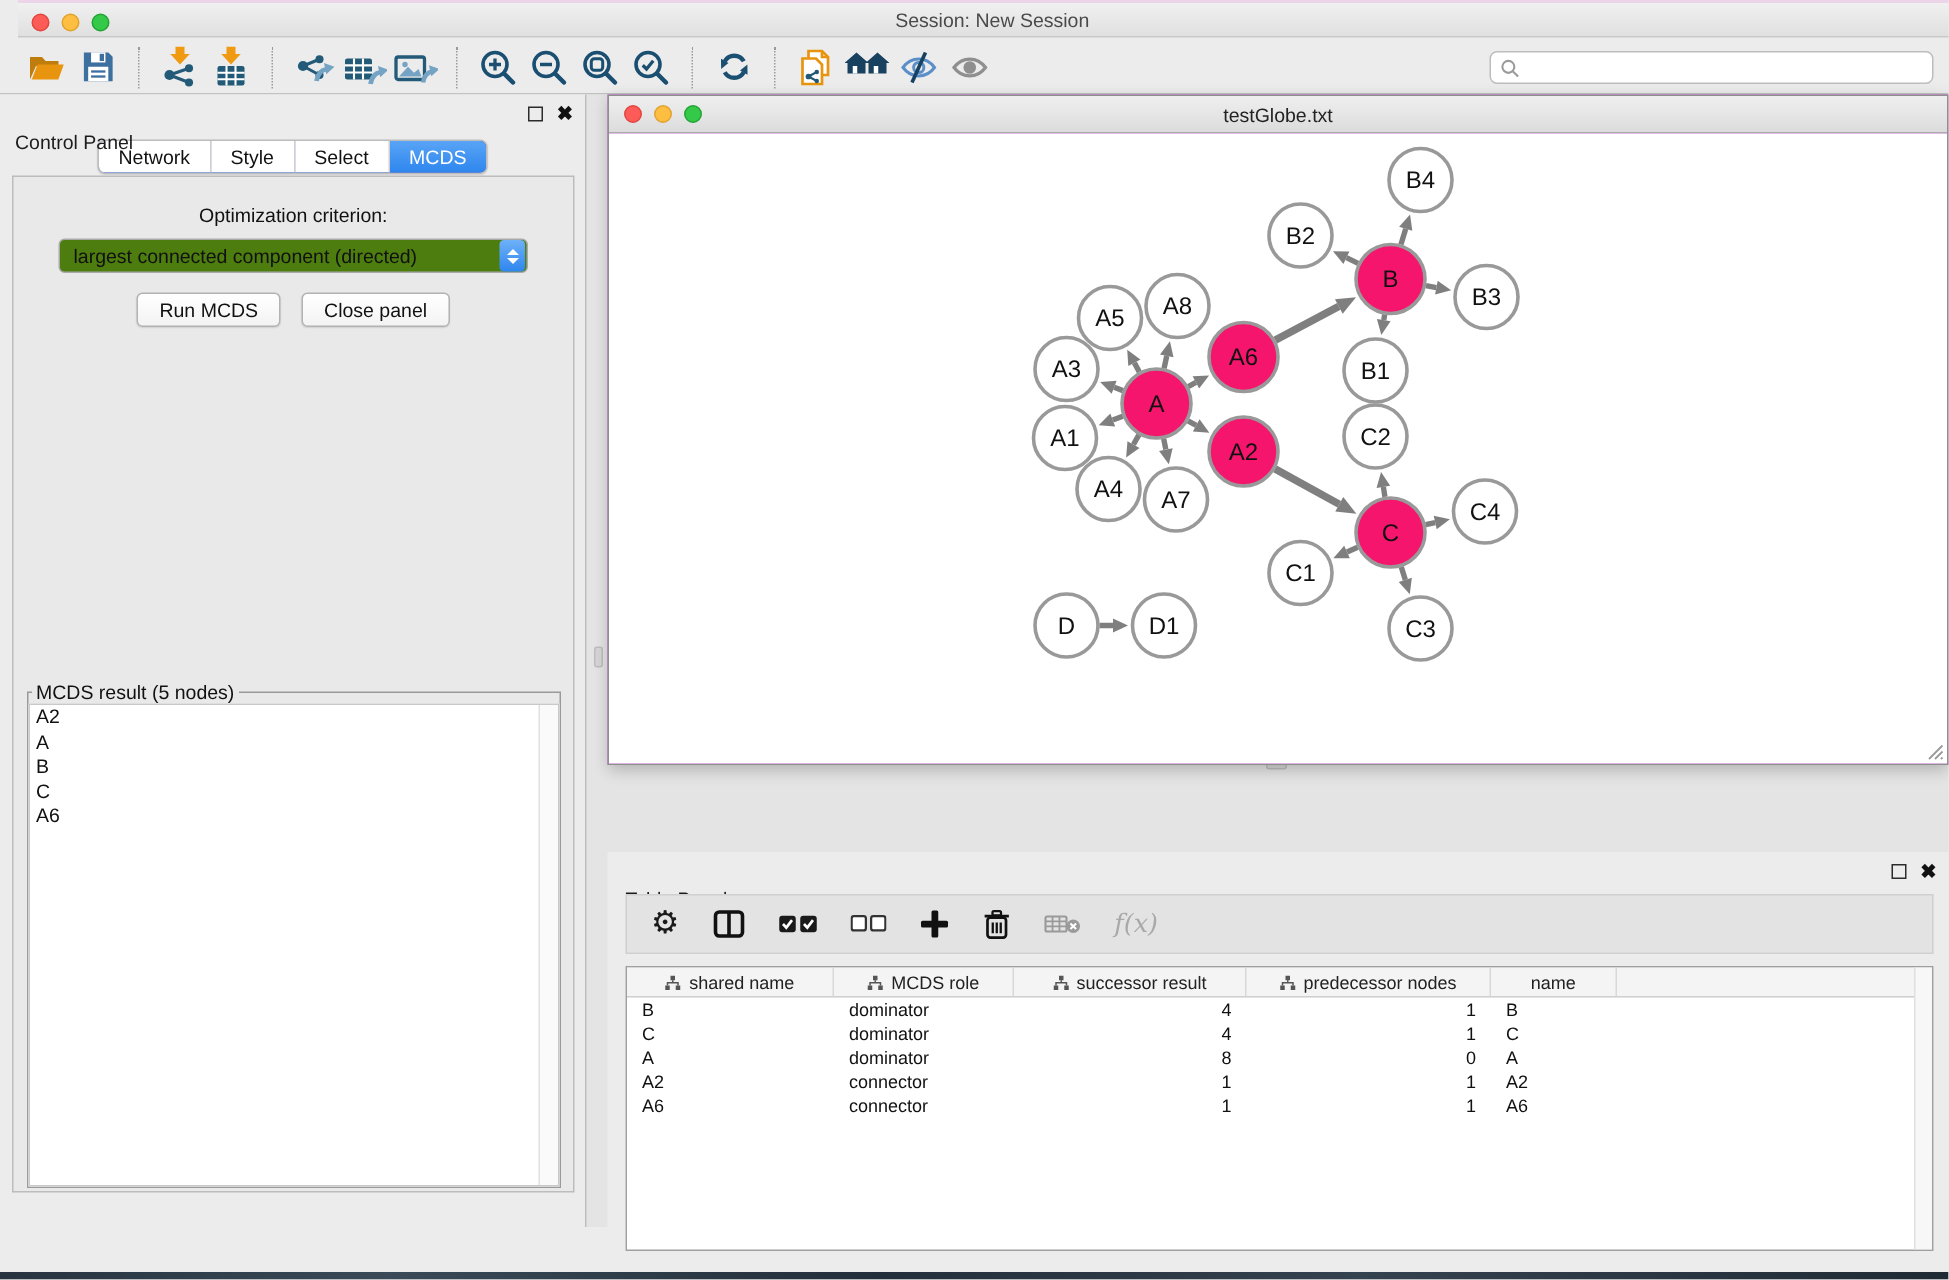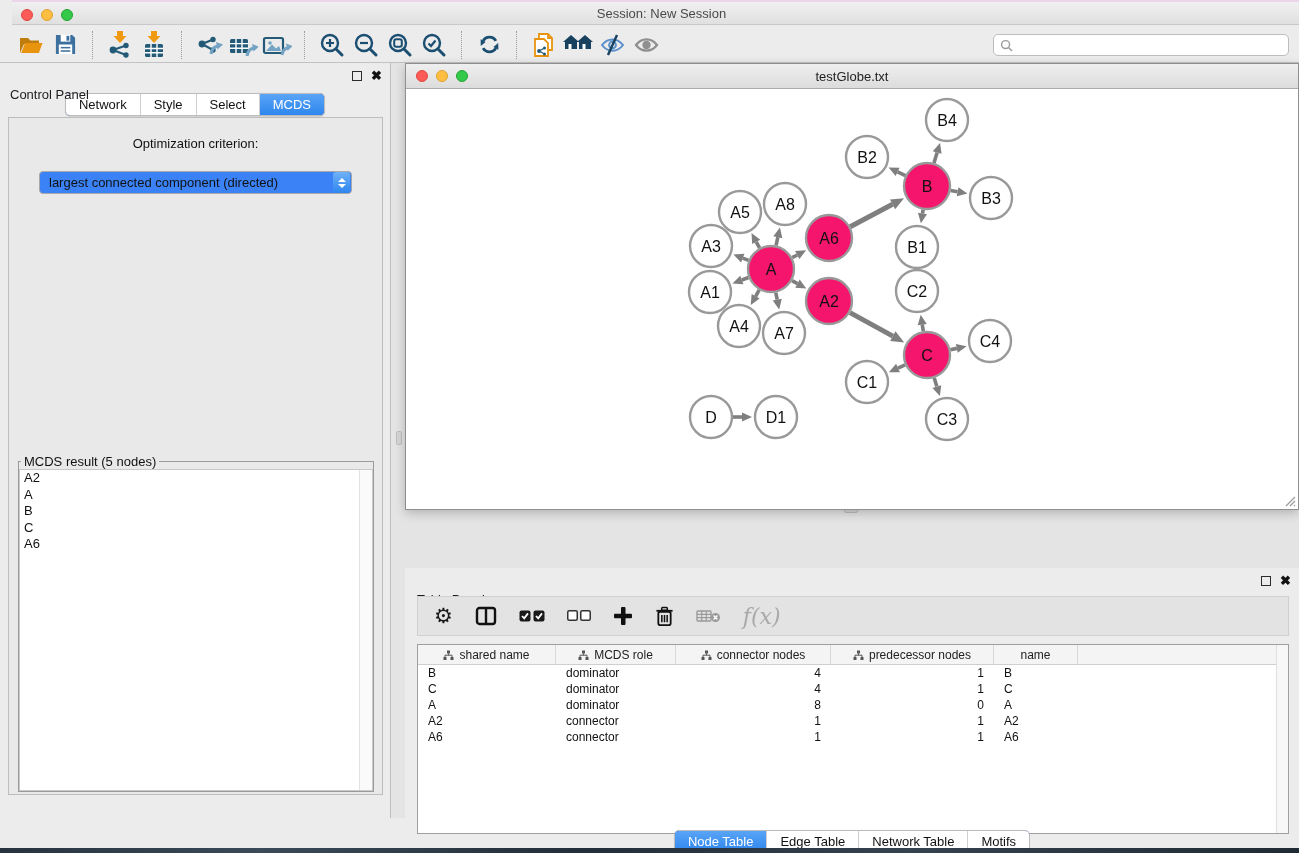--- a/index.html
+++ b/index.html
@@ -44,21 +44,21 @@
     border:1px solid #bdbdbd; box-shadow:0 .5px 1px rgba(0,0,0,.12); }
   .seg-btn { border:none; background:#fff; font-size:13px; padding:3px 13px; color:#111;
     border-right:1px solid #cfcfcf; cursor:pointer; font-family:inherit; }
   .seg-btn:last-child { border-right:none; }
   .seg-btn.active { background:linear-gradient(#59a4f6,#2e86ee); color:#fff; }
   .cp-tabs-wrap { text-align:center; }
 
   .cp-content { position:absolute; left:8px; top:54px; width:375px; height:678px;
     border:1px solid #bdbdbd; background:#e9e9e9; }
   .opt-label { text-align:center; margin-top:18px; font-size:13px; color:#111; }
-  .dropdown { position:relative; margin:20px auto 0; width:313px; height:23px; background:#3b82f6;
+  .dropdown { position:relative; margin:8px auto 0; width:313px; height:23px; background:#4d7c0f;
     border:1px solid #a9a9a9; border-radius:4px; display:flex; align-items:center; cursor:pointer; }
   .dropdown .dd-text { font-size:13px; color:#111; padding-left:9px; flex:1; white-space:nowrap; }
   .dd-stepper { width:17px; height:21px; border-radius:3px; background:linear-gradient(#6eb1f8,#2e86ee);
     margin-right:1px; display:flex; flex-direction:column; align-items:center; justify-content:center; gap:2px; }
   .dd-up { width:0; height:0; border-left:4px solid transparent; border-right:4px solid transparent; border-bottom:4px solid #fff; }
   .dd-down { width:0; height:0; border-left:4px solid transparent; border-right:4px solid transparent; border-top:4px solid #fff; }
   .btn-row { display:flex; justify-content:center; gap:14px; margin-top:13px; }
   .mac-btn { background:linear-gradient(#ffffff,#f3f3f3); border:1px solid #b3b3b3; border-radius:4px;
     font-size:13px; color:#111; padding:3px 14px; cursor:pointer; font-family:inherit; box-shadow:0 .5px 1px rgba(0,0,0,.1); }
 
@@ -78,21 +78,21 @@
   .net-canvas { position:relative; width:100%; height:420px; background:#fff; }
   .resize-grip { position:absolute; right:2px; bottom:2px; }
   .edge-grip { position:absolute; width:6px; height:14px; background:#d6d6d6; border:1px solid #bdbdbd; border-radius:2px; }
 
   
   .table-panel { position:absolute; left:405px; top:457px; width:894px; height:298px; background:#ececec;margin-top:48px; }
   .tp-toolbar { position:absolute; left:12px; top:28px; width:872px; height:40px; background:#e3e3e3;
     border:1px solid #d0d0d0; display:flex; align-items:center; padding-left:16px; gap:22px; }
   .tp-btn { background:none; border:none; display:flex; align-items:center; justify-content:center; cursor:pointer; height:30px; }
   .gear-glyph { font-size:21px; color:#1a1a1a; line-height:22px; }
-  .fx-label { font-style:italic; font-family:"DejaVu Serif", serif; font-size:22px; color:#a9a9a9; }
+  .fx-label { font-style:italic; font-family:"DejaVu Serif", serif; font-size:17px; color:#a9a9a9; }
 
   .table-area { position:absolute; left:12px; top:76px; width:872px; height:190px; background:#fff; border:1px solid #9f9f9f; overflow:hidden; }
   .thead { display:flex; height:20px; background:#f4f4f4; border-bottom:1px solid #cfcfcf; }
   .th { display:flex; align-items:center; justify-content:center; gap:5px; font-size:12px; color:#222;
     border-right:1px solid #d8d8d8; height:20px; }
   .tr { display:flex; height:16px; }
   .td { font-size:12px; color:#111; line-height:16px; padding:0 10px; white-space:nowrap; }
   .td.num { text-align:right; }
   .table-vscroll { position:absolute; right:0; top:0; width:12px; height:100%; background:#f7f7f7; border-left:1px solid #e0e0e0; }
 
@@ -286,20 +286,24 @@
           </span>
       </div>
       <div class="cp-content">
         <div class="opt-label">Optimization criterion:</div>
         <div class="dropdown">
           <span class="dd-text">largest connected component (directed)</span>
           <span class="dd-stepper">
             <span class="dd-up"></span>
               <span class="dd-down"></span>
           </span>
+        </div>
+        <div class="btn-row">
+          <button class="mac-btn">Run MCDS</button>
+          <button class="mac-btn">Close panel</button>
         </div>
         <fieldset class="mcds-fieldset">
           <legend>MCDS result (5 nodes)</legend>
           <div class="result-box">
             <div>
                 <div class="list-item">A2</div>
                 <div class="list-item">A</div>
                 <div class="list-item">B</div>
                 <div class="list-item">C</div>
                 <div class="list-item">A6</div>
@@ -531,21 +535,21 @@
               </svg>
               <span>MCDS role</span>
             </div>
             <div class="th" style="width: 155px;">
               <svg width="11" height="11" viewBox="0 0 11 11">
                 <rect x="4" y="0.5" width="3" height="3" fill="#555"></rect>
                 <rect x="0.5" y="7" width="3" height="3" fill="#555"></rect>
                 <rect x="7.5" y="7" width="3" height="3" fill="#555"></rect>
                 <path d="M5.5 3.5 V5.2 M2 7 V5.2 H9 V7" stroke="#555" fill="none" stroke-width="1"></path>
               </svg>
-              <span>connector nodes</span>
+              <span>successor result</span>
             </div>
             <div class="th" style="width: 163px;">
               <svg width="11" height="11" viewBox="0 0 11 11">
                 <rect x="4" y="0.5" width="3" height="3" fill="#555"></rect>
                 <rect x="0.5" y="7" width="3" height="3" fill="#555"></rect>
                 <rect x="7.5" y="7" width="3" height="3" fill="#555"></rect>
                 <path d="M5.5 3.5 V5.2 M2 7 V5.2 H9 V7" stroke="#555" fill="none" stroke-width="1"></path>
               </svg>
               <span>predecessor nodes</span>
             </div>
@@ -585,25 +589,17 @@
             <div class="tr">
               <div class="td" style="width: 138px;">A6</div>
               <div class="td" style="width: 120px;">connector</div>
               <div class="td num" style="width: 155px;">1</div>
               <div class="td num" style="width: 163px;">1</div>
               <div class="td" style="width: 84px;">A6</div>
             </div>
           </div>
         <div class="table-vscroll"></div>
       </div>
-      <div class="tp-tabs-wrap">
-        <span class="seg">
-            <button class="seg-btn active">Node Table</button>
-            <button class="seg-btn">Edge Table</button>
-            <button class="seg-btn">Network Table</button>
-            <button class="seg-btn">Motifs</button>
-          </span>
-      </div>
     </div>
   </div>
 
   <div class="desktop-strip"></div>
 </div>
 
 </body></html>

